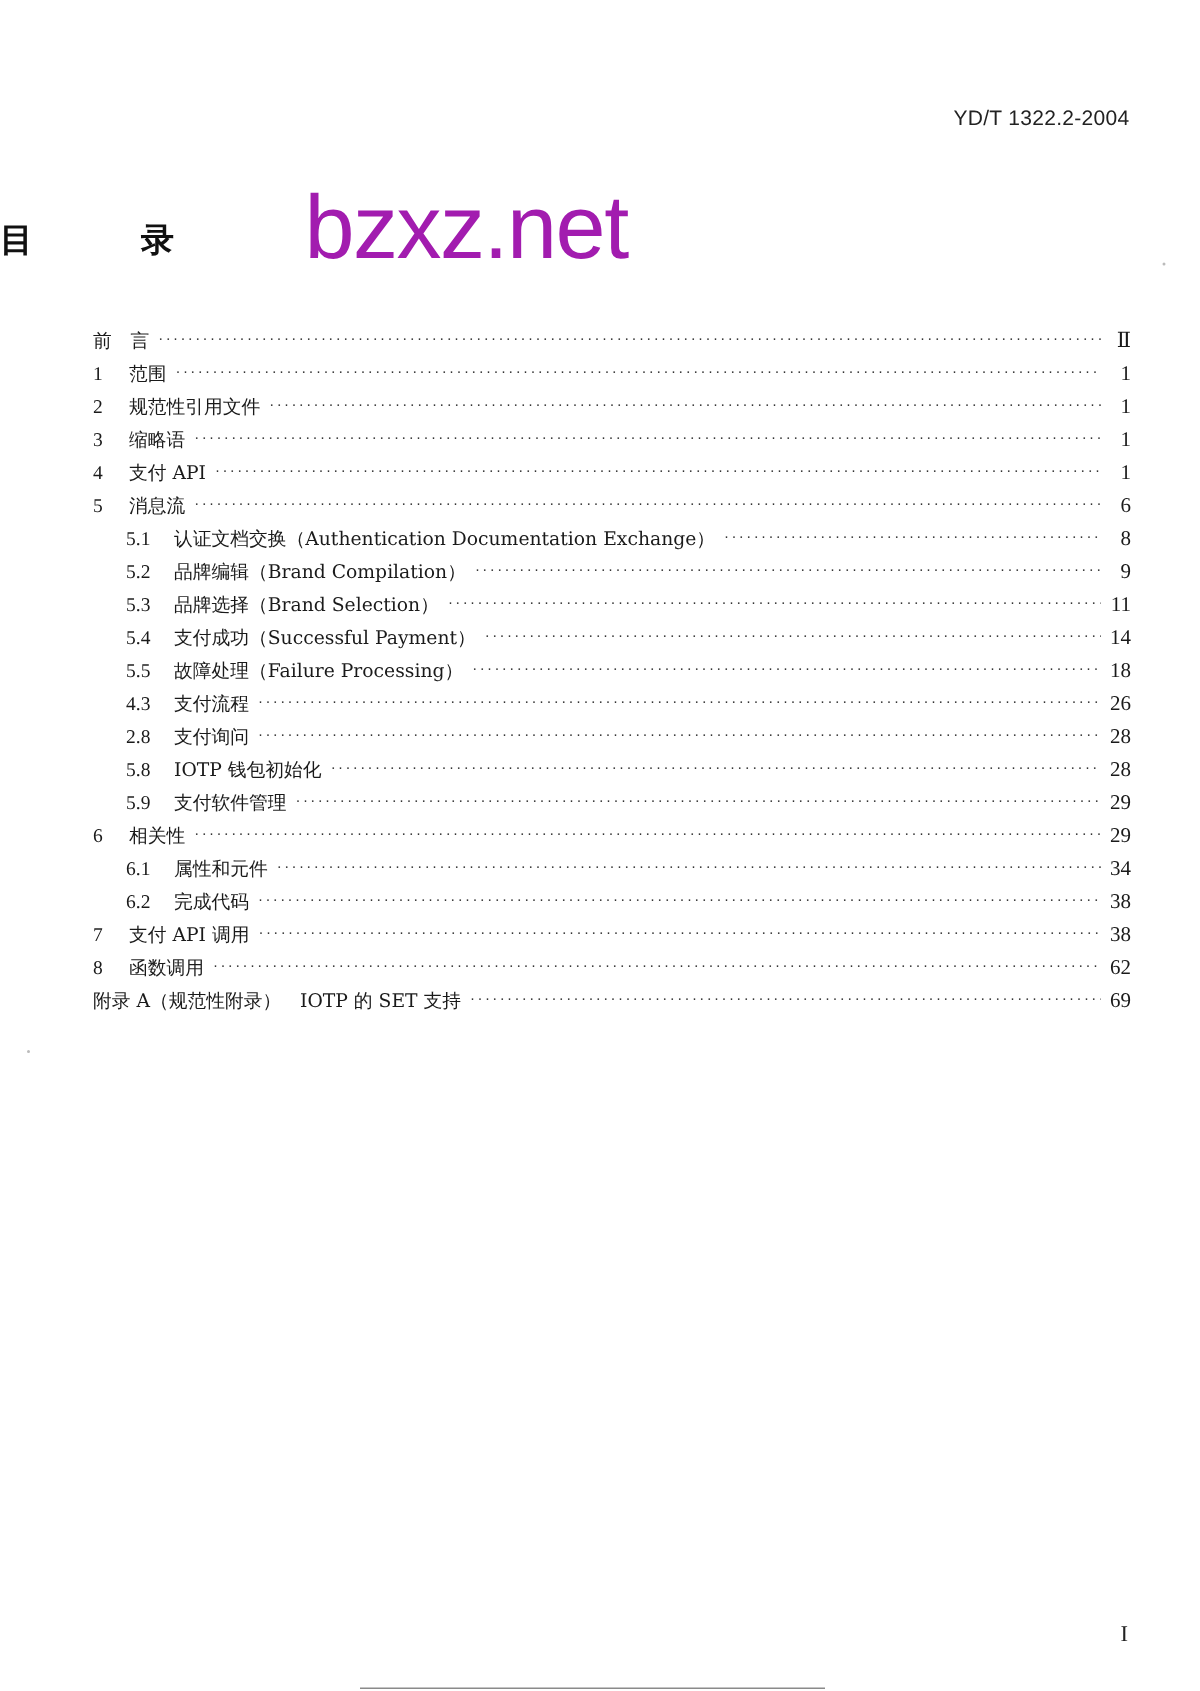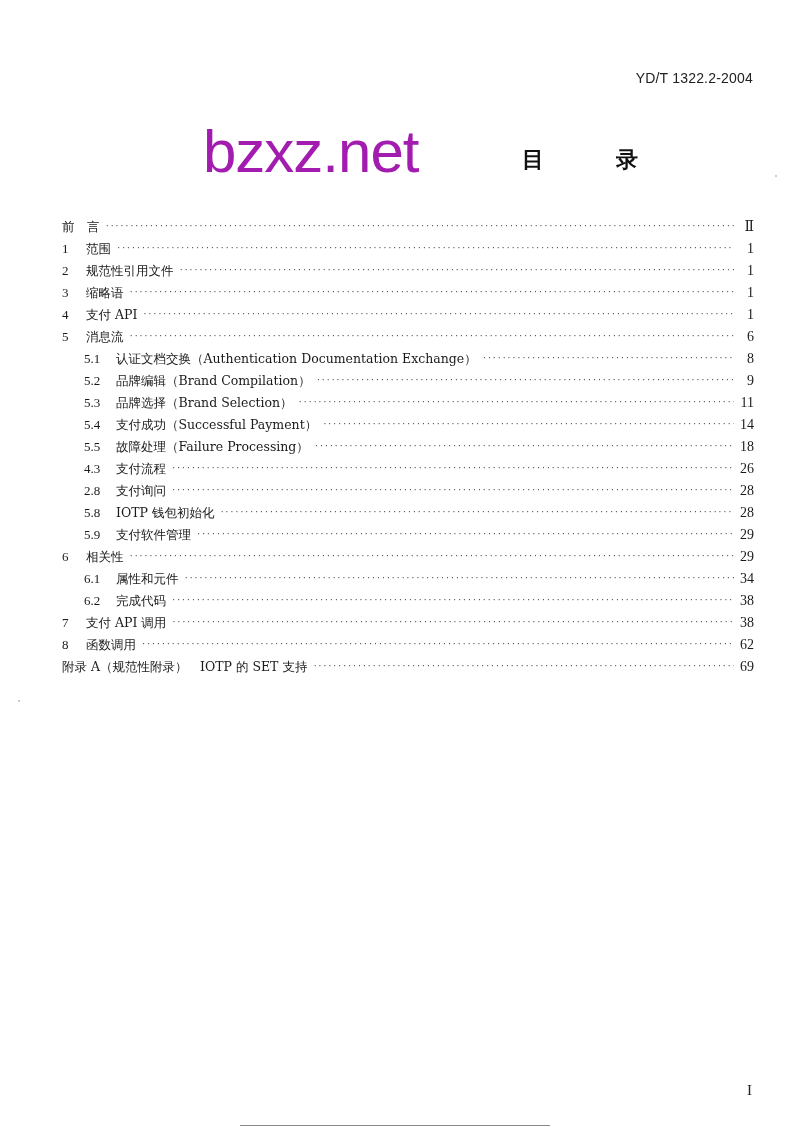--- a/index.html
+++ b/index.html
@@ -35,21 +35,21 @@
       letter-spacing: -1px;
       line-height: 1;
       z-index: 0;
       user-select: none;
     }
     .toc-title {
       position: absolute;
       top: 145px;
       left: 0;
       width: 638px;
-      text-align: right;
+      text-align: left;
       z-index: 1;
       font-family: "DejaVu Sans", sans-serif;
       font-weight: bold;
       font-size: 22px;
       color: #111;
     }
     .toc-title span { display: inline-block; }
     .toc-title .t1 { margin-right: 72px; }
     .toc {
       position: absolute;

